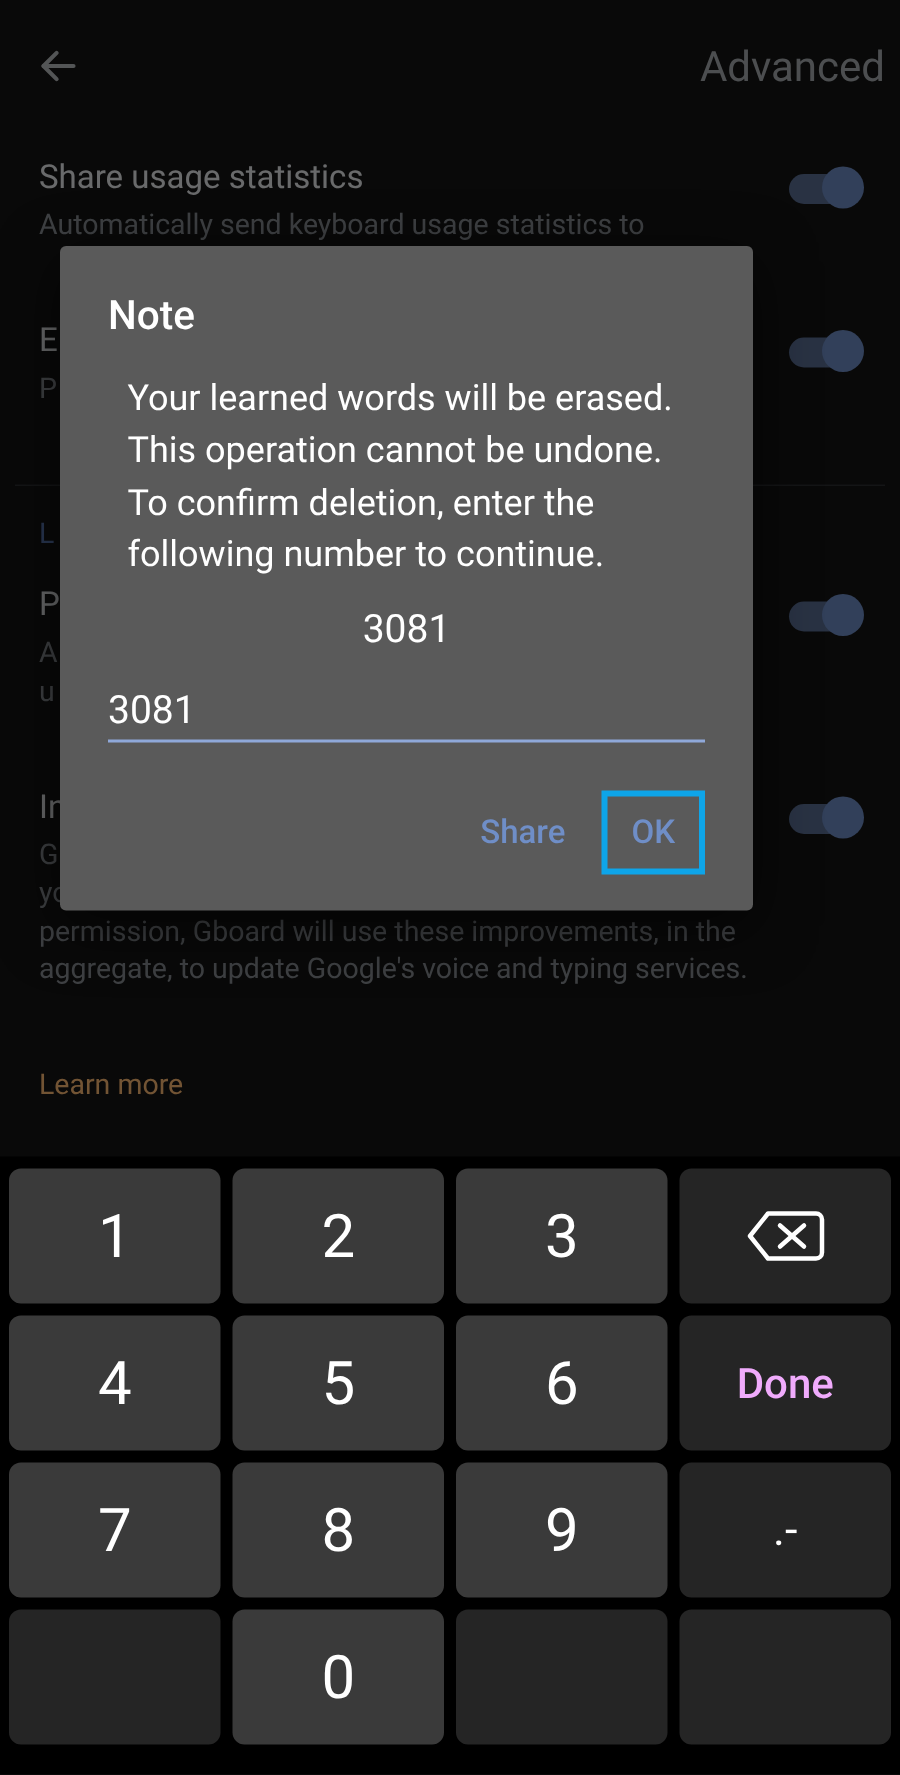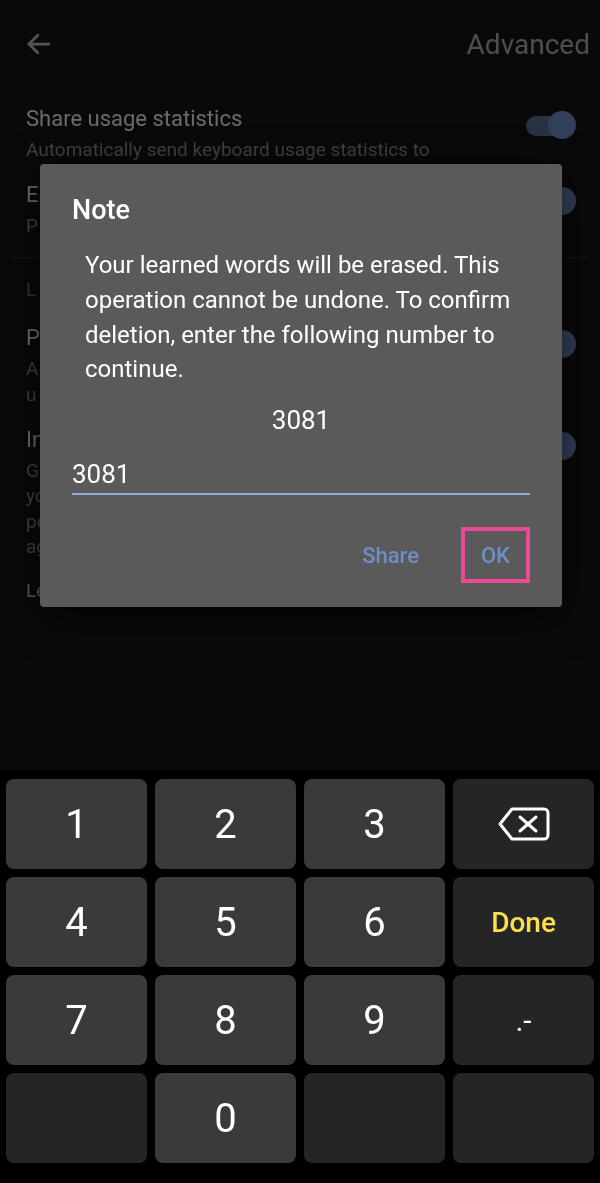--- a/index.html
+++ b/index.html
@@ -39,21 +39,21 @@
 }
 .section-sub {
   font-size: 19px;
   color: #8a8f94;
   line-height: 1.35;
 }
 .row {
   display: flex;
   align-items: flex-start;
   justify-content: space-between;
-  margin-bottom: 19px;
+  margin-bottom: 52px;
 }
 .row .text { flex: 1; padding-right: 20px; }
 .divider {
   height: 1px;
   background: #2e2f31;
   margin: 4px -16px 20px -16px;
 }
 .link-label {
   color: #5b7bb5;
   font-size: 19px;
@@ -88,21 +88,21 @@
   position: absolute;
   inset: 0;
   background: rgba(0,0,0,0.55);
 }
 
 
 .dialog {
   position: absolute;
   left: 40px;
   top: 164px;
-  width: 522px;
+  width: 462px;
   background: #5a5a5a;
   border-radius: 4px;
   padding: 30px 32px 24px 32px;
   box-shadow: 0 10px 40px rgba(0,0,0,0.6);
 }
 .dialog-title {
   font-size: 27px;
   font-weight: 500;
   color: #fff;
   margin-bottom: 22px;
@@ -145,23 +145,22 @@
   border: none;
   font-size: 22px;
   font-weight: 500;
   color: #6f8ec7;
   font-family: inherit;
   cursor: pointer;
   height: 44px;
   padding: 0 16px;
 }
 .ok-highlight {
-  border: 4px solid #ec4899;
+  border: 4px solid #0ea5e9;
   padding: 2px;
-  margin-left: 18px;
 }
 .ok-highlight .dlg-btn { padding: 0 14px; }
 
 
 .keyboard {
   position: absolute;
   left: 0; right: 0; bottom: 0;
   background: #000;
   padding: 8px 6px 12px 6px;
 }
@@ -178,21 +177,21 @@
   display: flex;
   align-items: center;
   justify-content: center;
   font-size: 40px;
   color: #fff;
   font-family: inherit;
   border: none;
   cursor: pointer;
 }
 .key.dark { background: #252525; }
-.key.done { color: #fde047; font-size: 28px; font-weight: 500; }
+.key.done { color: #f0abfc; font-size: 28px; font-weight: 500; }
 .key.sym { font-size: 30px; }
 .backsp svg { display: block; }
 </style>
 </head>
 <body>
 
 <div class="page">
   <div class="header">
     <span class="back-icon">
       <svg width="30" height="30" viewBox="0 0 24 24" fill="none" stroke="#b9bcbf" stroke-width="2.2" stroke-linecap="round" stroke-linejoin="round">

